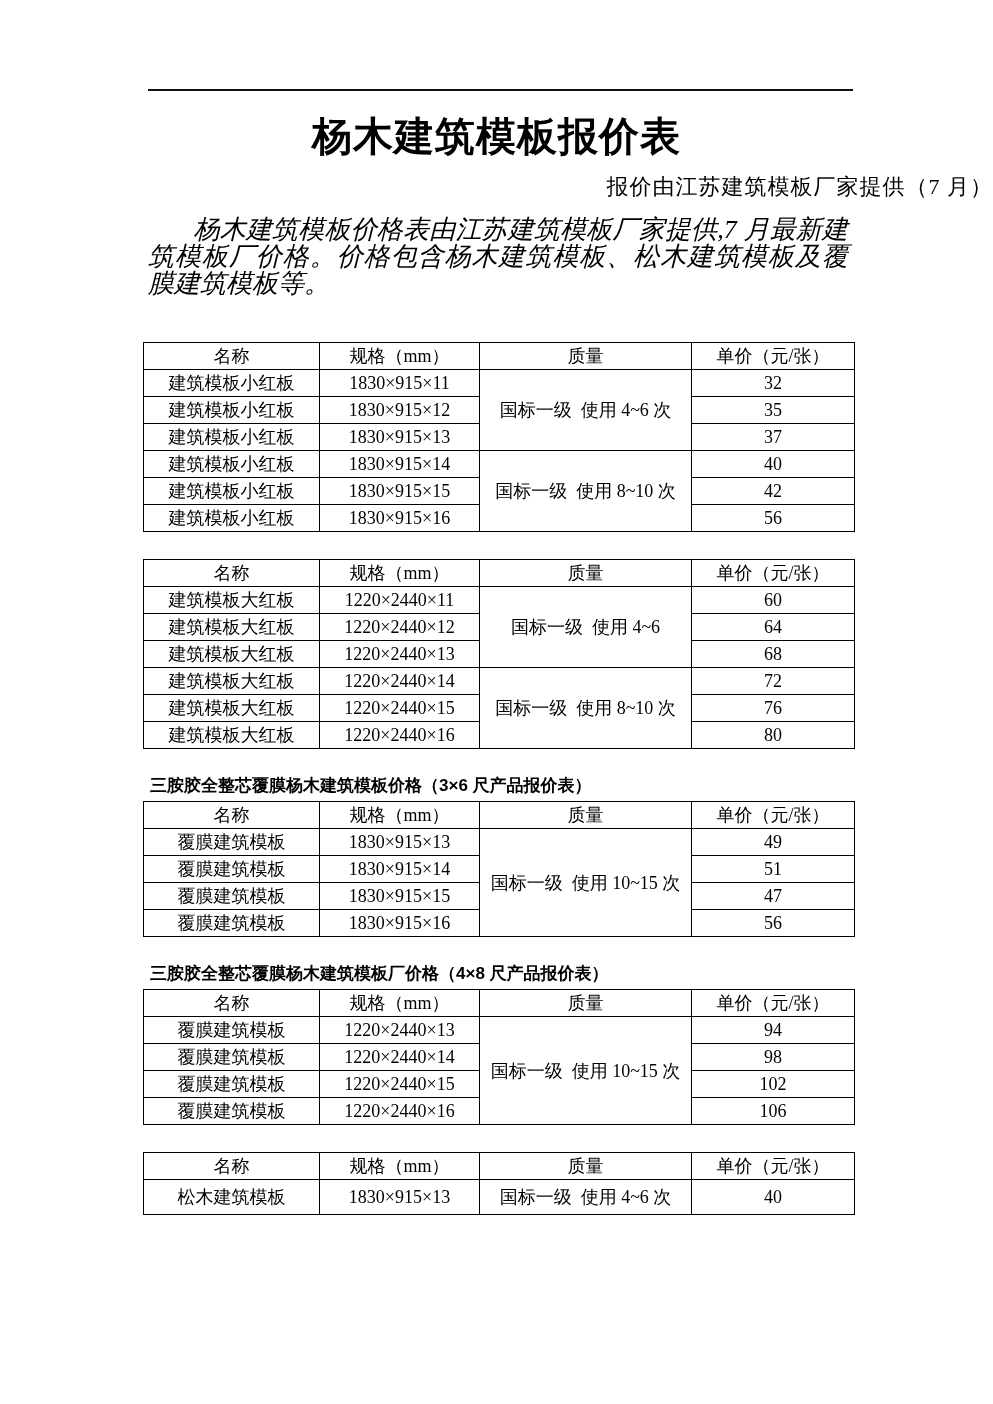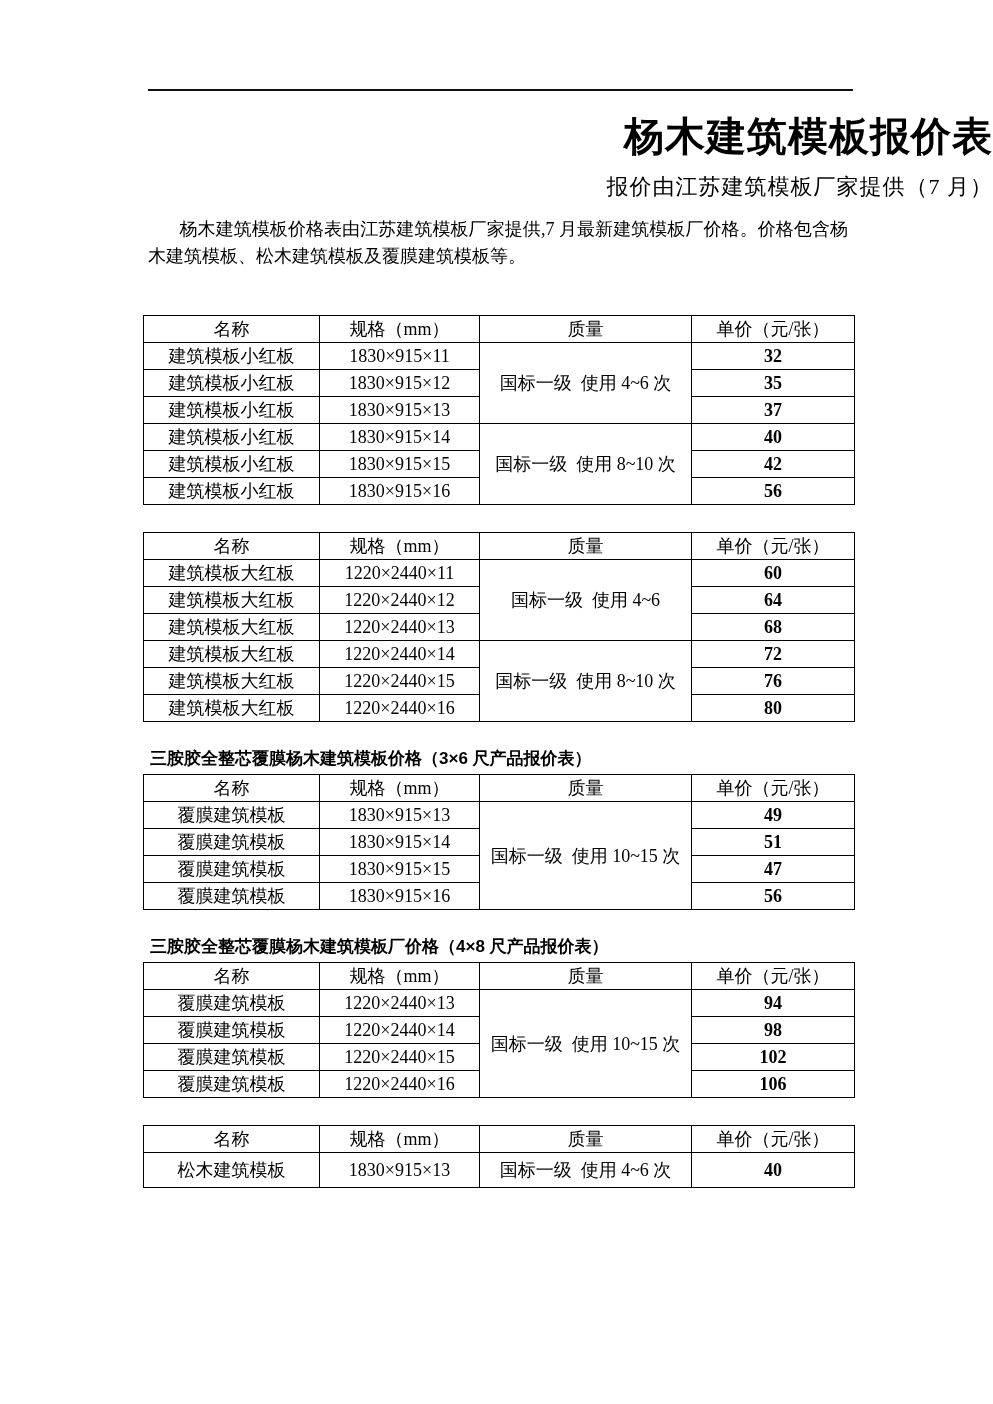--- a/index.html
+++ b/index.html
@@ -13,40 +13,41 @@
     font-family: "Liberation Serif", "DejaVu Serif", serif;
     overflow: hidden;
   }
   .top-rule {
     margin: 89px 140px 0 148px;
     height: 2px;
     background: #111;
   }
   .doc-title {
     margin: 20px 0 0 0;
-    text-align: right;
+    text-align: center;
     font-family: "Liberation Sans", "DejaVu Sans", sans-serif;
     font-weight: bold;
     font-size: 40px;
     line-height: 50px;
     letter-spacing: 1px;
   }
   .doc-subtitle {
     margin-top: 12px;
     text-align: right;
     font-size: 22px;
     line-height: 28px;
     letter-spacing: 1px;
   }
   .intro {
     margin: 15px 145px 0 148px;
-    font-size: 18px;
+    font-size: 26px;
     line-height: 27px;
     text-align: justify;
     text-indent: 1.75em;
+    font-style: italic;
   }
   .tables-area {
     margin-left: 143px;
     width: 711px;
   }
   .section { margin-top: 27px; }
   .section:first-child { margin-top: 45px; }
   .tbl-heading {
     font-family: "Liberation Sans", "DejaVu Sans", sans-serif;
     font-weight: bold;
@@ -65,21 +66,21 @@
     border: 1px solid #000;
     height: 26px;
     padding: 0 2px;
     text-align: center;
     vertical-align: middle;
     font-size: 18px;
     line-height: 24px;
     font-weight: normal;
     overflow: hidden;
   }
-  .tbl td.price-cell { font-weight: bold; }
+  .tbl td.price-cell { font-weight: normal; }
   .tbl td.quality-cell { white-space: pre-wrap; }
   table.tall tbody td { height: 34px; }
 </style>
 </head>
 <body>
 
 <div class="page">
   <div class="top-rule"></div>
   <h1 class="doc-title">杨木建筑模板报价表</h1>
   <div class="doc-subtitle">报价由江苏建筑模板厂家提供（7 月）</div>

